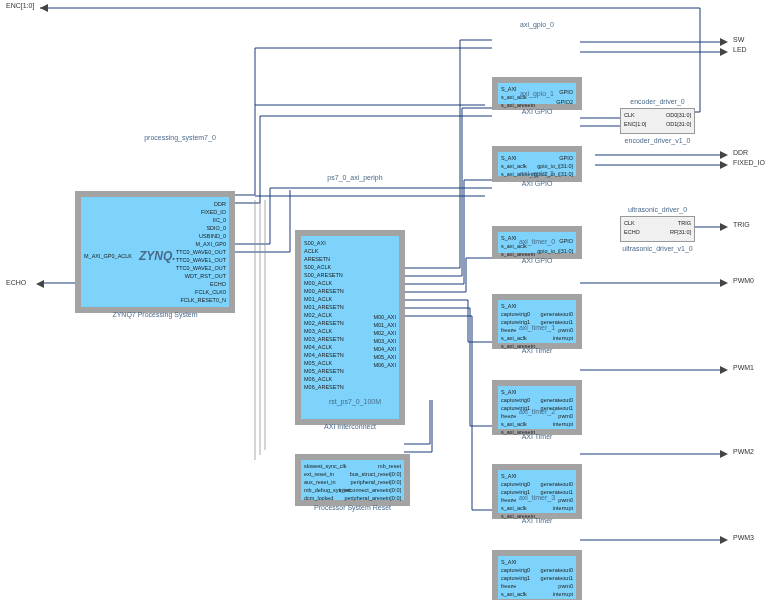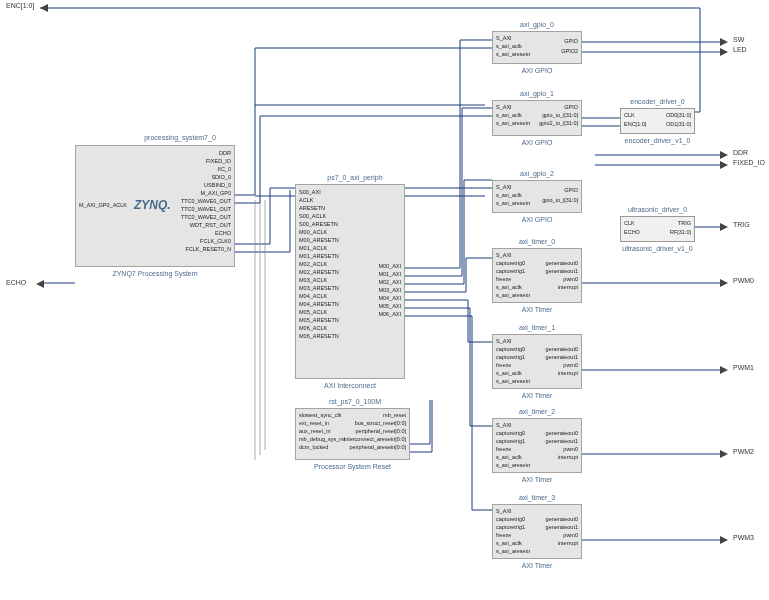--- a/index.html
+++ b/index.html
@@ -7,22 +7,23 @@
     width: 769px;
     height: 600px;
     background: #fff;
     font-family: Arial, sans-serif;
     font-size: 6px;
     position: relative;
     overflow: hidden;
   }
   .block {
     position: absolute;
-    background: #e5e5e5;
-    border: 1px solid #a3a3a3;
+    background: #7dd3fc;
+    border: 6px solid #a3a3a3;
+    margin-top: 46px;
   }
   .block-title {
     position: absolute;
     font-size: 7px;
     color: #4a6a8a;
     text-align: center;
   }
   .block-type {
     position: absolute;
     font-size: 7px;

